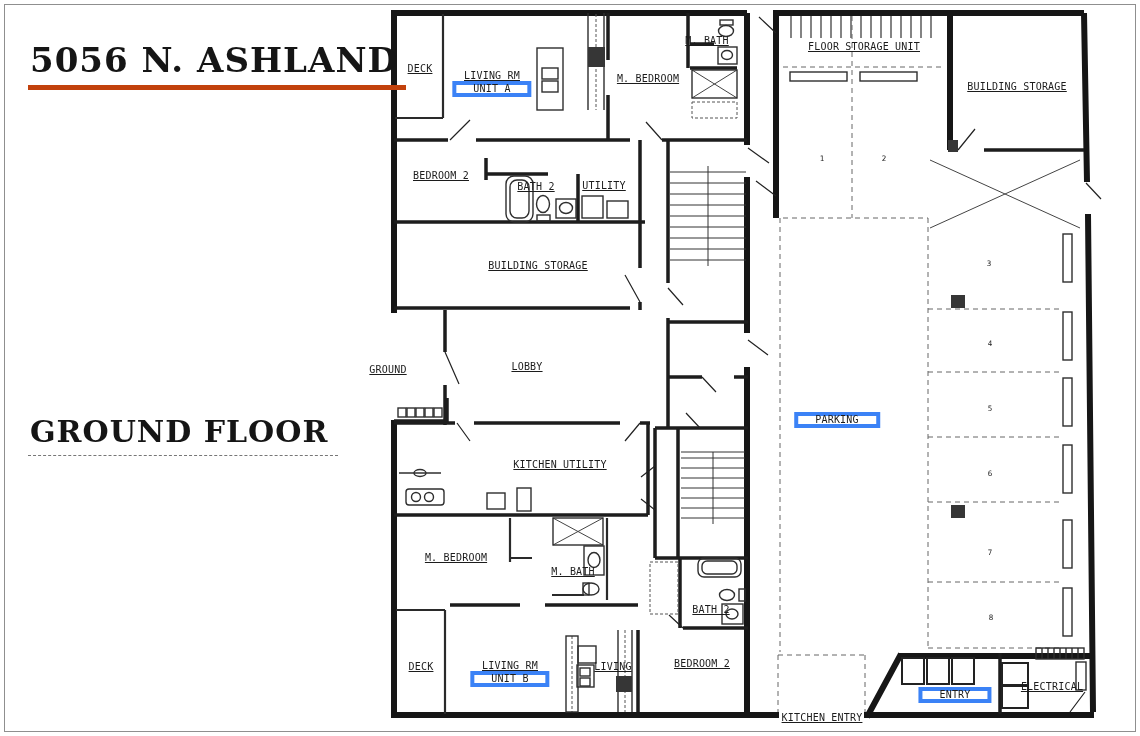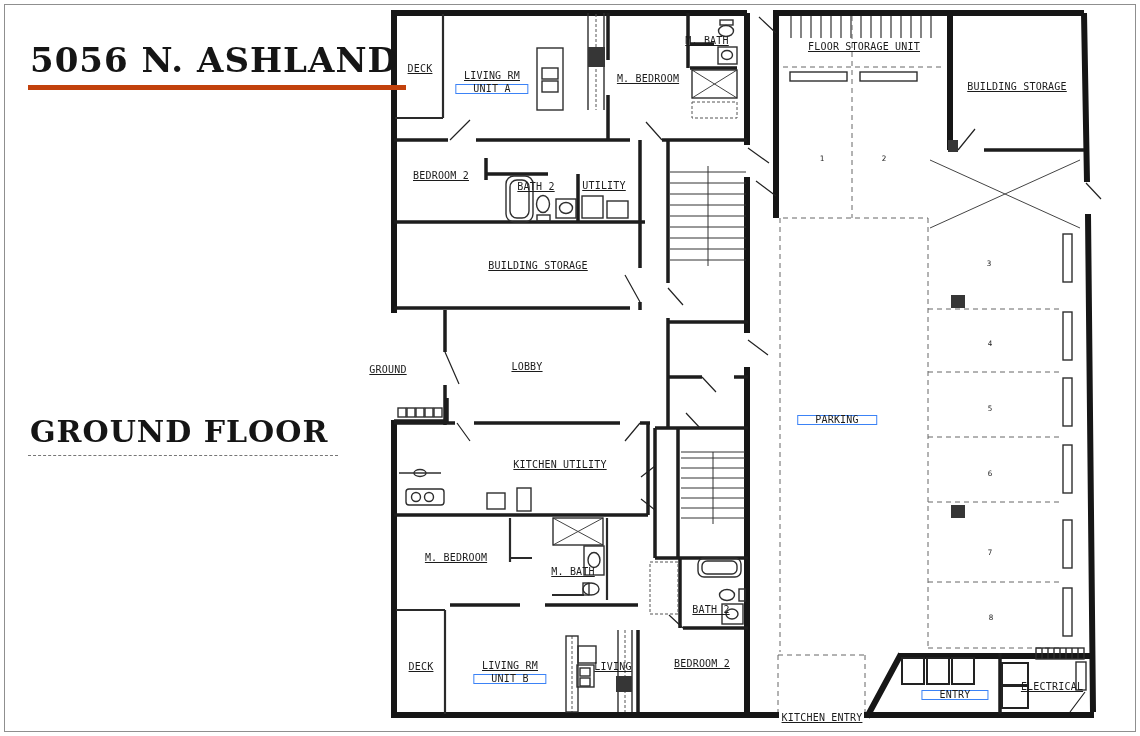--- a/index.html
+++ b/index.html
@@ -10,21 +10,21 @@
   
   .h-title{position:absolute;left:28px;top:40px;font-family:"DejaVu Serif",serif;
            font-weight:bold;font-size:34px;letter-spacing:1px;color:#151515;
            border-bottom:5px solid #c2410c;padding:0 8px 5px 2px;}
   .h-floor{position:absolute;left:28px;top:408px;font-family:"DejaVu Serif",serif;
            font-weight:bold;font-size:30px;letter-spacing:1px;color:#151515;
            border-bottom:1px dashed #777;padding:0 10px 6px 2px;margin-top:6px;}
   
   .lbl{position:absolute;transform:translate(-50%,-50%);font-size:10px;line-height:8px;
        letter-spacing:.2px;color:#1c1c1c;white-space:nowrap;text-decoration:underline;}
-  .box{text-decoration:none;border:1px solid #3b82f6;padding:0px 17px;background:#fff;}
+  .box{text-decoration:none;border:4px solid #3b82f6;padding:0px 17px;background:#fff;}
   .num{position:absolute;transform:translate(-50%,-50%);font-size:7.5px;color:#1c1c1c;
        text-decoration:none;}
 </style>
 </head>
 <body>
 
 <div id="page">
   <div class="frame"></div>
 
   <svg class="plan" width="1140" height="736" viewBox="0 0 1140 736">

